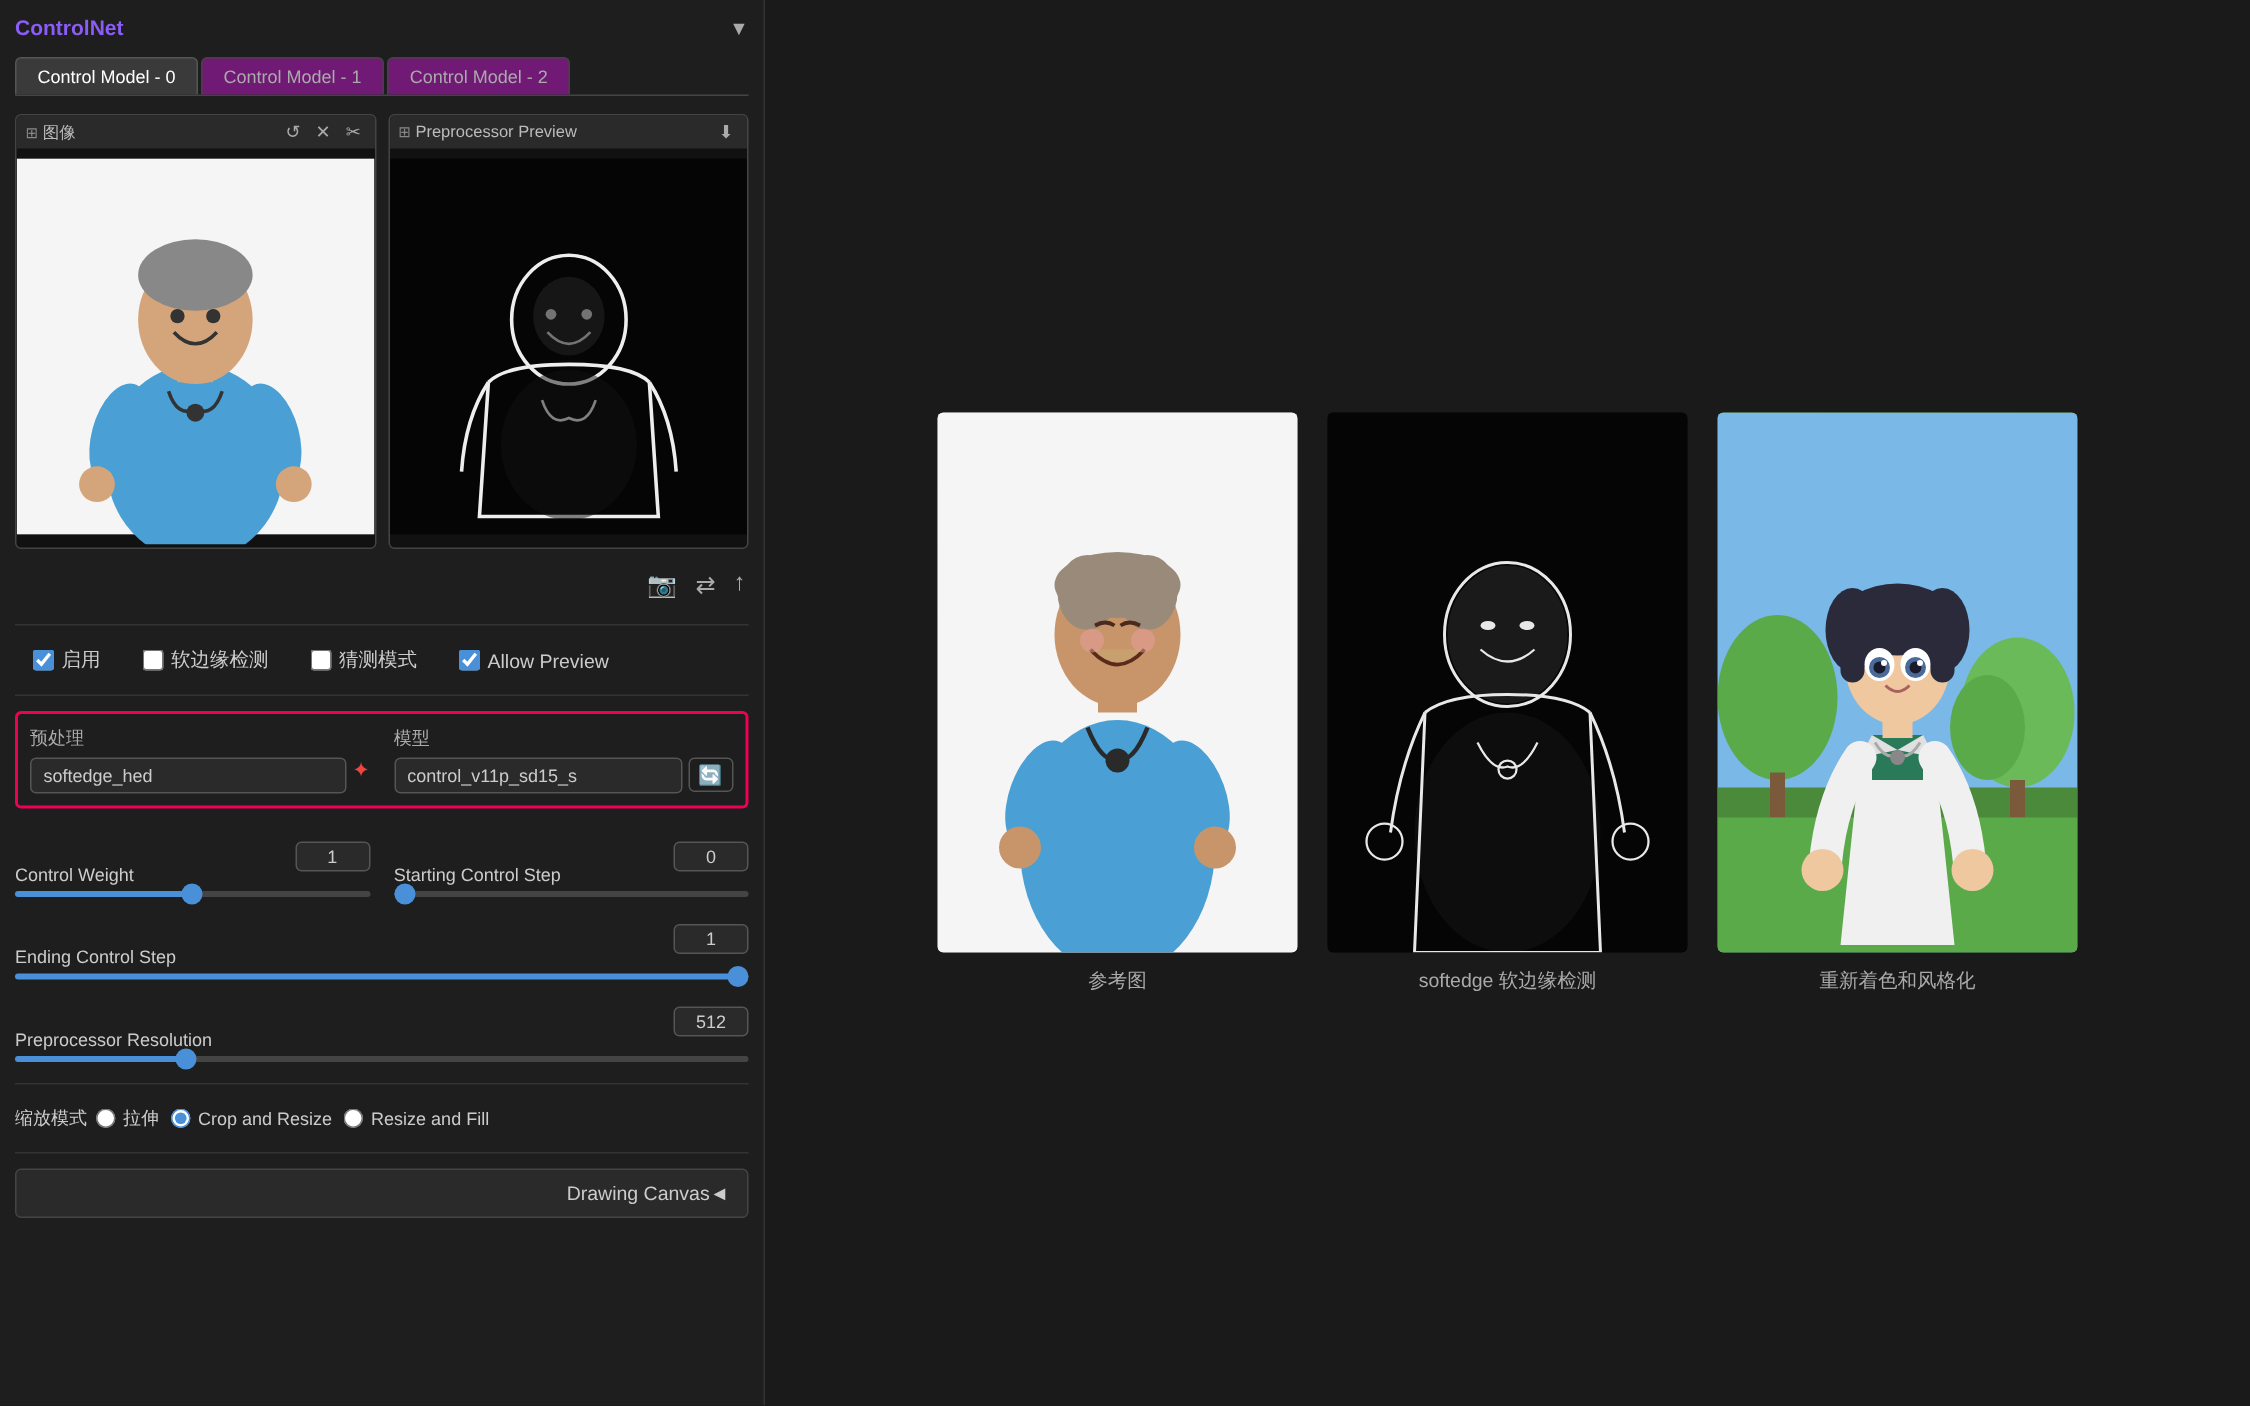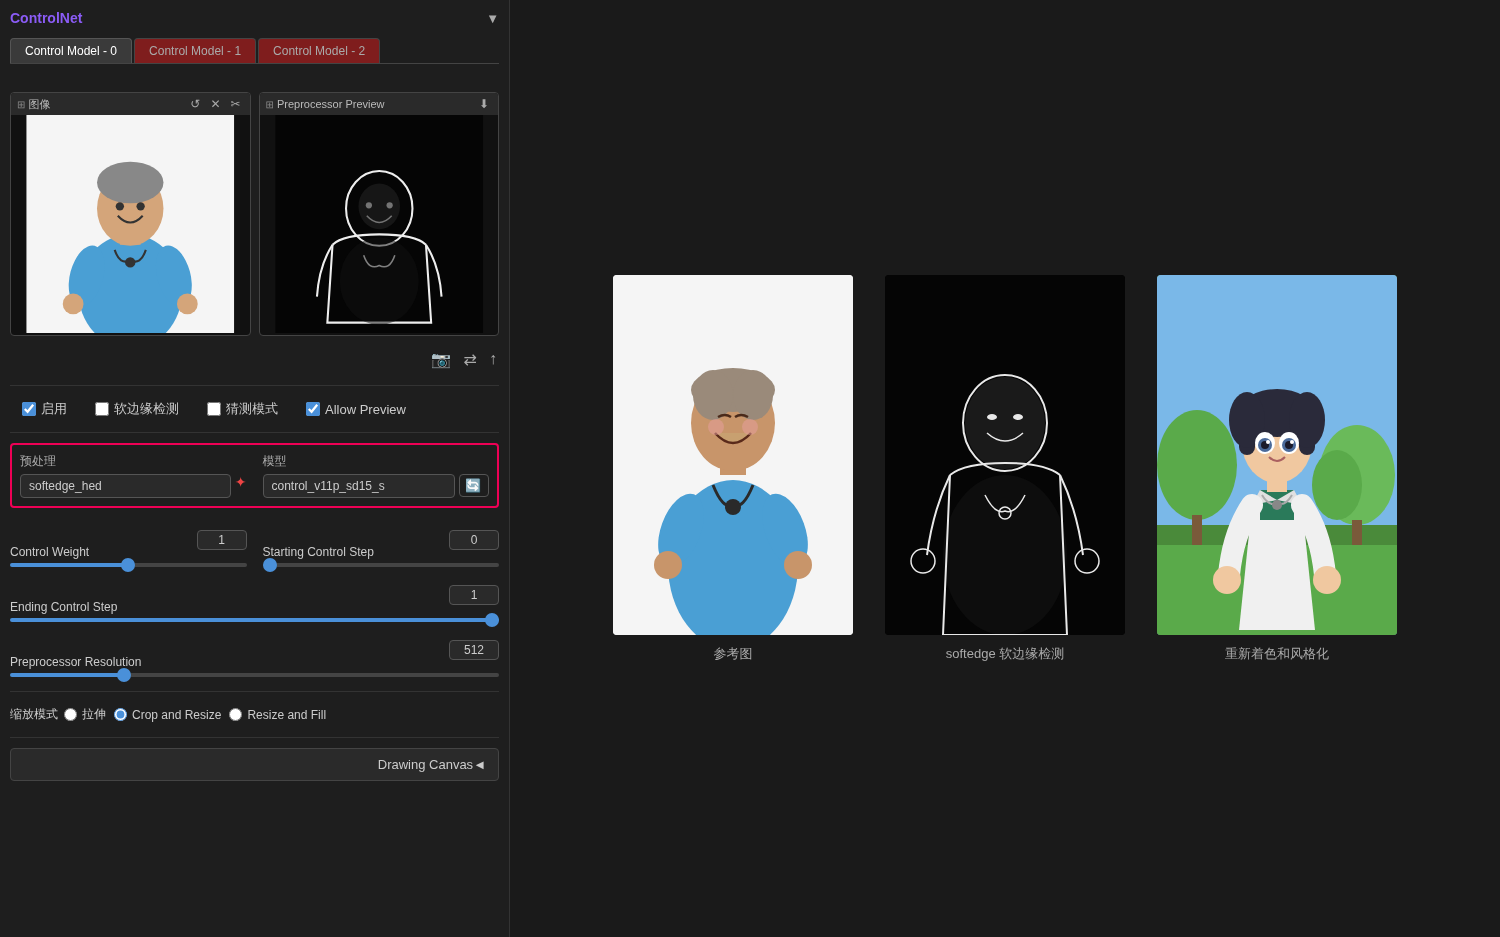--- a/index.html
+++ b/index.html
@@ -41,43 +41,43 @@
     .panel-arrow {
       color: #aaa;
       cursor: pointer;
     }
 
     
     .tabs {
       display: flex;
       gap: 2px;
       border-bottom: 1px solid #444;
-      margin-bottom: 20px;
+      margin-bottom: 4px;
     }
     .tab {
       padding: 5px 14px;
-      background: #7f1d1d;
+      background: #701a75;
       border: 1px solid #444;
       border-bottom: none;
       border-radius: 4px 4px 0 0;
       color: #aaa;
       cursor: pointer;
       font-size: 12px;
     }
     .tab.active {
       background: #3a3a3a;
       color: #fff;
       border-color: #555;
     }
 
     
     .image-row {
       display: flex;
       gap: 8px;
-      height: 244px;
+      height: 290px;
     }
     .image-box {
       flex: 1;
       background: #111;
       border: 1px solid #444;
       border-radius: 4px;
       position: relative;
       overflow: hidden;
     }
     .image-box-header {
@@ -307,21 +307,21 @@
     .right-panel {
       flex: 1;
       padding: 20px;
       display: flex;
       flex-direction: column;
       justify-content: center;
     }
 
     .gallery-row {
       display: flex;
-      gap: 32px;
+      gap: 20px;
       justify-content: center;
       align-items: center;
     }
     .gallery-item {
       display: flex;
       flex-direction: column;
       align-items: center;
       gap: 10px;
     }
     .gallery-img {

